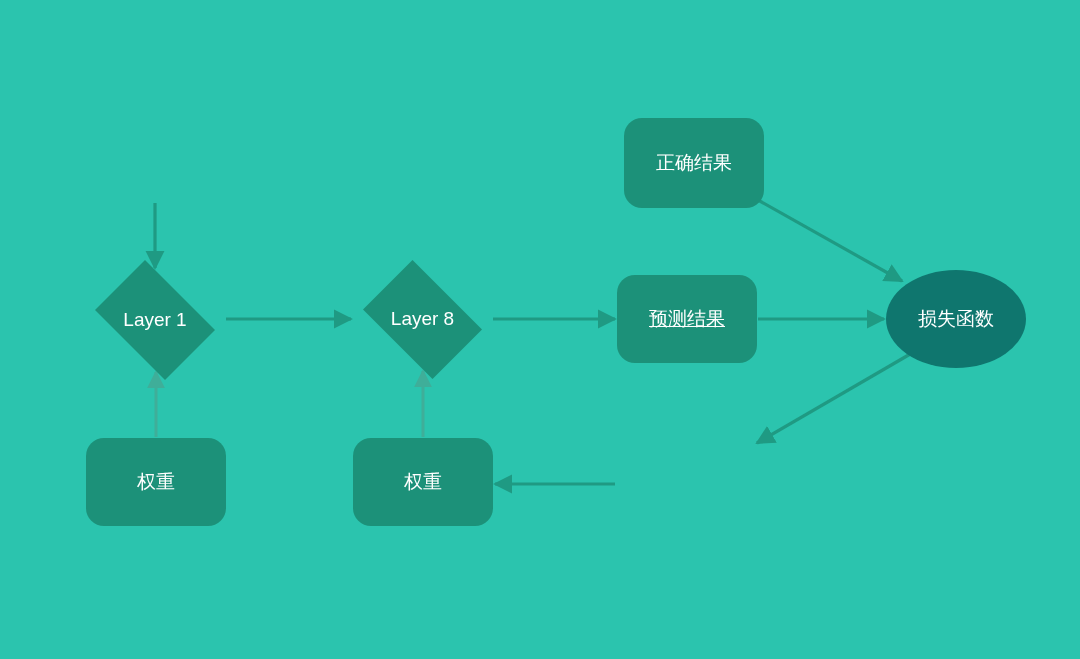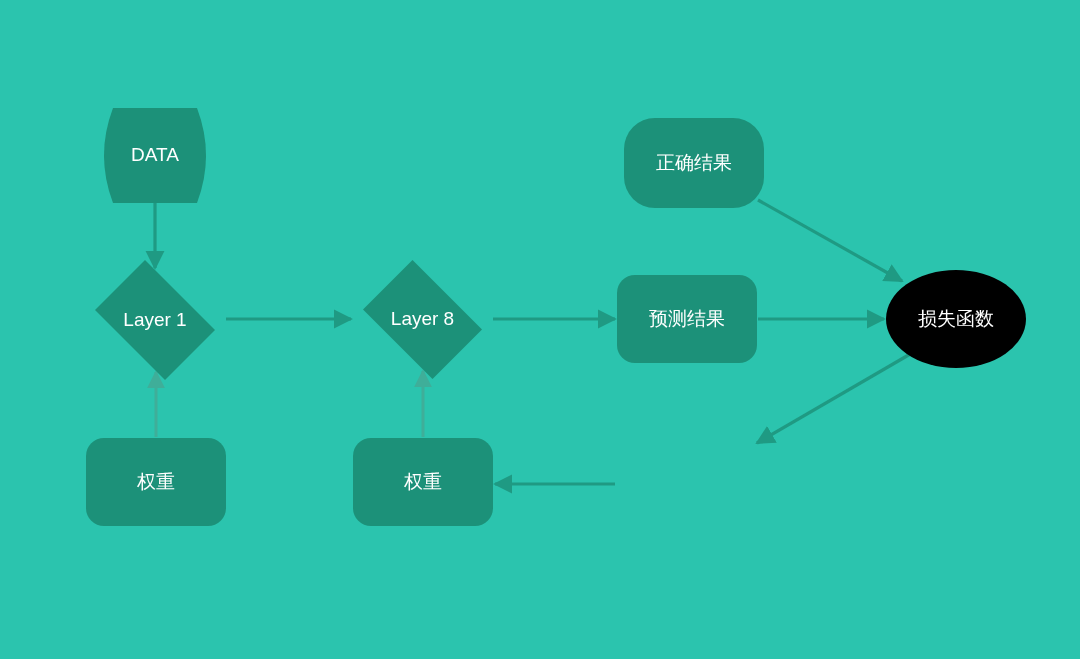--- a/index.html
+++ b/index.html
@@ -71,21 +71,21 @@
     background: #1c9179;
     transform: rotate(45deg) scale(0.7071);
     transform-origin: center center;
   }
   .shape-diamond .node-label {
     position: relative;
     z-index: 2;
   }
   
   .shape-ellipse {
-    background: #000000;
+    background: #0f766e;
     border-radius: 50%;
   }
   .label-en {
     font-size: 19px;
   }
   .label-cn {
     font-size: 19px;
   }
 </style>
 </head>
@@ -108,50 +108,44 @@
         <line x1="226" y1="319" x2="351" y2="319" stroke="#1f9a83" stroke-width="3.2" marker-end="url(#arrow-main)"></line>
         <line x1="423" y1="437" x2="423" y2="371" stroke="#3fae99" stroke-width="3" marker-end="url(#arrow-muted)"></line>
         <line x1="493" y1="319" x2="615" y2="319" stroke="#1f9a83" stroke-width="3.2" marker-end="url(#arrow-main)"></line>
         <line x1="758" y1="319" x2="884" y2="319" stroke="#1f9a83" stroke-width="3.2" marker-end="url(#arrow-main)"></line>
         <line x1="758" y1="200" x2="902" y2="281" stroke="#1f9a83" stroke-width="3.2" marker-end="url(#arrow-main)"></line>
         <line x1="912" y1="353" x2="757" y2="443" stroke="#1f9a83" stroke-width="3.2" marker-end="url(#arrow-main)"></line>
         <line x1="615" y1="484" x2="495" y2="484" stroke="#1f9a83" stroke-width="3.2" marker-end="url(#arrow-main)"></line>
       </g>
   </svg>
 
-  <div class="node shape-barrel" style="left: 95px; top: 108px; width: 120px; height: 95px;">
-    <svg class="barrel-bg" viewBox="0 0 120 95" preserveAspectRatio="none" xmlns="http://www.w3.org/2000/svg">
-      <path d="M 18 0 Q 0 47.5 18 95 L 102 95 Q 120 47.5 102 0 Z" fill="#1c9179"></path>
-    </svg>
-    <span class="node-label label-en">DATA</span>
-  </div>
 
   <div class="node shape-diamond" style="left: 85px; top: 270px; width: 140px; height: 100px;">
     <span class="diamond-bg"></span>
     <span class="node-label label-en">Layer 1</span>
   </div>
 
   <div class="node shape-rect" style="left: 86px; top: 438px; width: 140px; height: 88px;">
     <span class="node-label label-cn">权重</span>
   </div>
 
   <div class="node shape-diamond" style="left: 353px; top: 270px; width: 139px; height: 99px;">
     <span class="diamond-bg"></span>
     <span class="node-label label-en">Layer 8</span>
   </div>
 
   <div class="node shape-rect" style="left: 353px; top: 438px; width: 140px; height: 88px;">
     <span class="node-label label-cn">权重</span>
   </div>
 
-  <div class="node shape-rect" style="left: 624px; top: 118px; width: 140px; height: 90px; border-radius: 31px;">
+  <div class="node shape-rect" style="left: 624px; top: 118px; width: 140px; height: 90px;">
     <span class="node-label label-cn">正确结果</span>
   </div>
 
-  <div class="node shape-rect" style="left: 617px; top: 275px; width: 140px; height: 88px;">
+  <div class="node shape-rect" style="left: 617px; top: 275px; width: 140px; height: 88px; text-decoration: underline;">
     <span class="node-label label-cn">预测结果</span>
   </div>
 
   <div class="node shape-ellipse" style="left: 886px; top: 270px; width: 140px; height: 98px;">
     <span class="node-label label-cn">损失函数</span>
   </div>
 
 
 </div>
 

